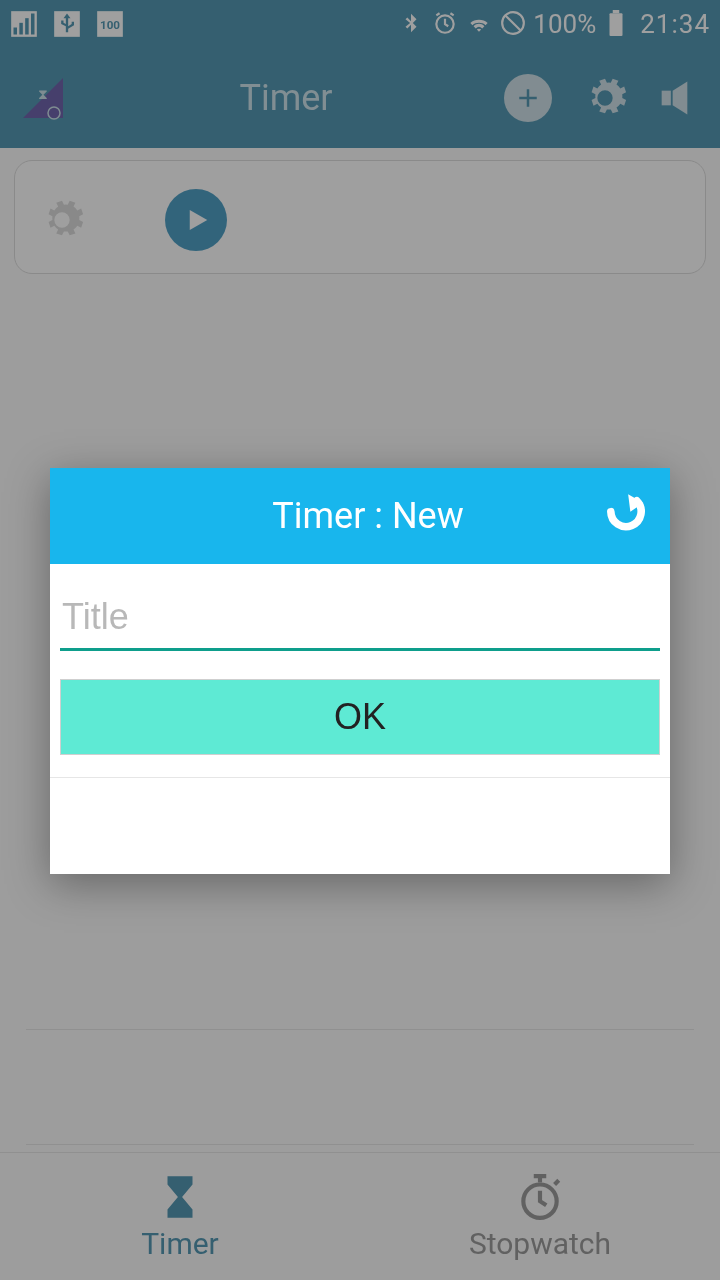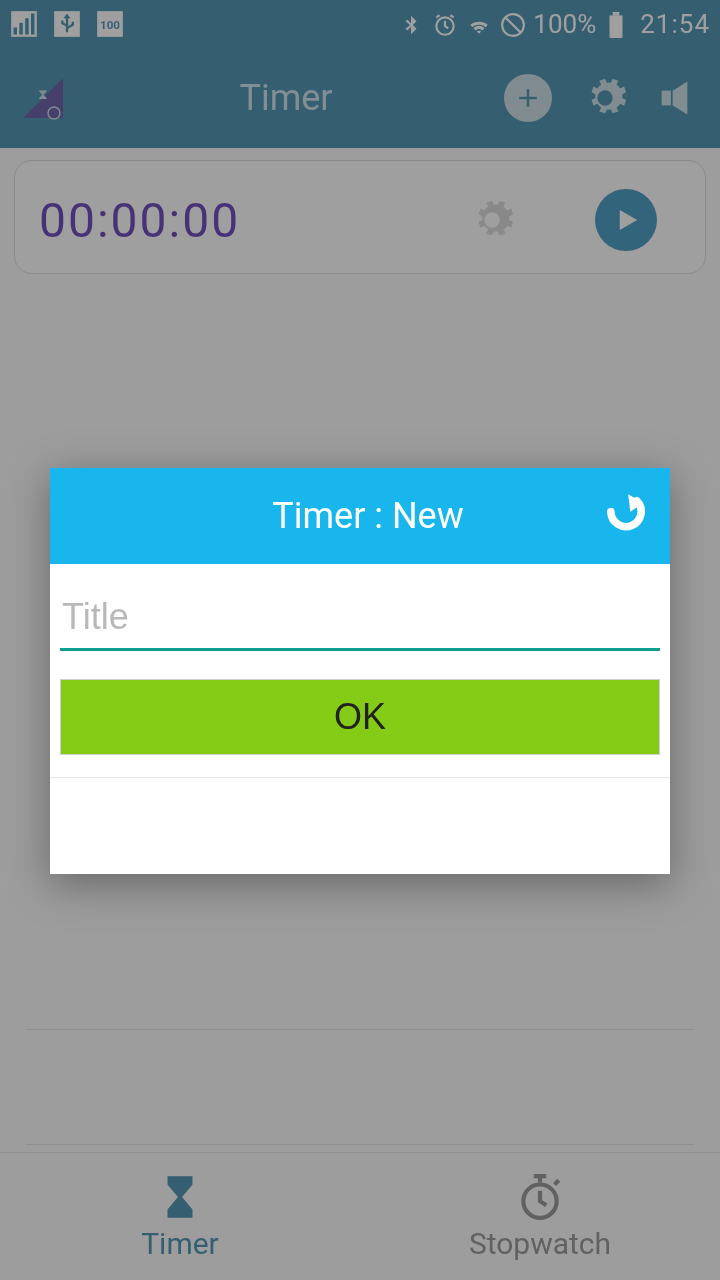--- a/index.html
+++ b/index.html
@@ -10,21 +10,21 @@
   .status-bar {
     height: 48px;
     background: #157297;
     color: #fff;
     display: flex;
     align-items: center;
     padding: 0 10px;
     font-size: 26px;
   }
   .status-left { display: flex; gap: 15px; align-items: center; }
-  .status-right { margin-left: auto; display: flex; gap: 6px; align-items: flex-end; }
+  .status-right { margin-left: auto; display: flex; gap: 6px; align-items: flex-start; }
   .status-ico { width: 28px; height: 28px; display:inline-flex; align-items:center; justify-content:center; }
   .status-time { font-weight: 400; letter-spacing: 1px; margin-left: 4px;}
   .status-pct { font-weight: 400; }
 
   
   .app-bar {
     height: 100px;
     background: #157297;
     display: flex;
     align-items: center;
@@ -122,21 +122,21 @@
   .dialog-body { padding: 26px 10px 10px 10px; }
   .title-input {
     width: 100%; border: none; border-bottom: 3px solid #0e9e8c;
     font-size: 36px; padding: 6px 2px 10px 2px; color: #6d28d9;
     outline: none; background: transparent;
   }
   .title-input::placeholder { color: #b8b8b8; }
   .ok-btn {
     margin: 28px 0 12px 0;
     height: 76px; width: 100%;
-    background: #84cc16; border: 1px solid #cfcfcf;
+    background: #5eead4; border: 1px solid #cfcfcf;
     font-size: 36px; color: #222; font-weight: 500;
     cursor: pointer;
   }
   .dialog-footer-line { height:1px; background:#e6e6e6; }
   .dialog-space { height: 96px; }
 
   svg { display:block; }
 </style>
 </head>
 <body>
@@ -189,21 +189,21 @@
           <line x1="5" y1="5" x2="19" y2="19" stroke="#fff" stroke-width="2"></line>
         </svg>
     </span>
     <span class="status-pct">100%</span>
     <span class="status-ico">
       <svg width="18" height="26" viewBox="0 0 12 24" fill="#fff">
           <rect x="0" y="3" width="12" height="21" rx="1"></rect>
           <rect x="3" y="0" width="6" height="3"></rect>
         </svg>
     </span>
-    <span class="status-time">21:54</span>
+    <span class="status-time">21:34</span>
   </div>
 </div>
 
 <div class="app-bar">
   <span class="app-logo">
     <svg width="50" height="50" viewBox="0 0 50 50">
         <polygon points="5,45 45,45 45,5" fill="#3a2a8e"></polygon>
         <text x="20" y="26" font-size="14" fill="#b7d4e0">⧗</text>
         <circle cx="36" cy="40" r="6" fill="none" stroke="#b7d4e0" stroke-width="1.5"></circle>
       </svg>
@@ -227,21 +227,20 @@
           <polygon points="8,8 16,3 16,21 8,16"></polygon>
         </svg>
     </span>
   </div>
 </div>
 
 <div class="content">
 
   <div class="timer-card">
     <div class="timer-body">
-      <span class="timer-time">00:00:00</span>
       <span style="margin-right:80px">
         <svg width="46" height="46" viewBox="0 0 24 24" fill="#cecece">
             <path d="M12 8a4 4 0 100 8 4 4 0 000-8zm9 4l2 1-1 3-2-1a8 8 0 01-2 2l1 2-3 1-1-2a8 8 0 01-2 0l-1 2-3-1 1-2a8 8 0 01-2-2l-2 1-1-3 2-1a8 8 0 010-2l-2-1 1-3 2 1a8 8 0 012-2l-1-2 3-1 1 2a8 8 0 012 0l1-2 3 1-1 2a8 8 0 012 2l2-1 1 3-2 1a8 8 0 010 2z"></path>
           </svg>
       </span>
       <span class="play-btn">
         <svg width="30" height="30" viewBox="0 0 24 24" fill="#fff">
             <polygon points="7,4 21,12 7,20"></polygon>
           </svg>
       </span>

